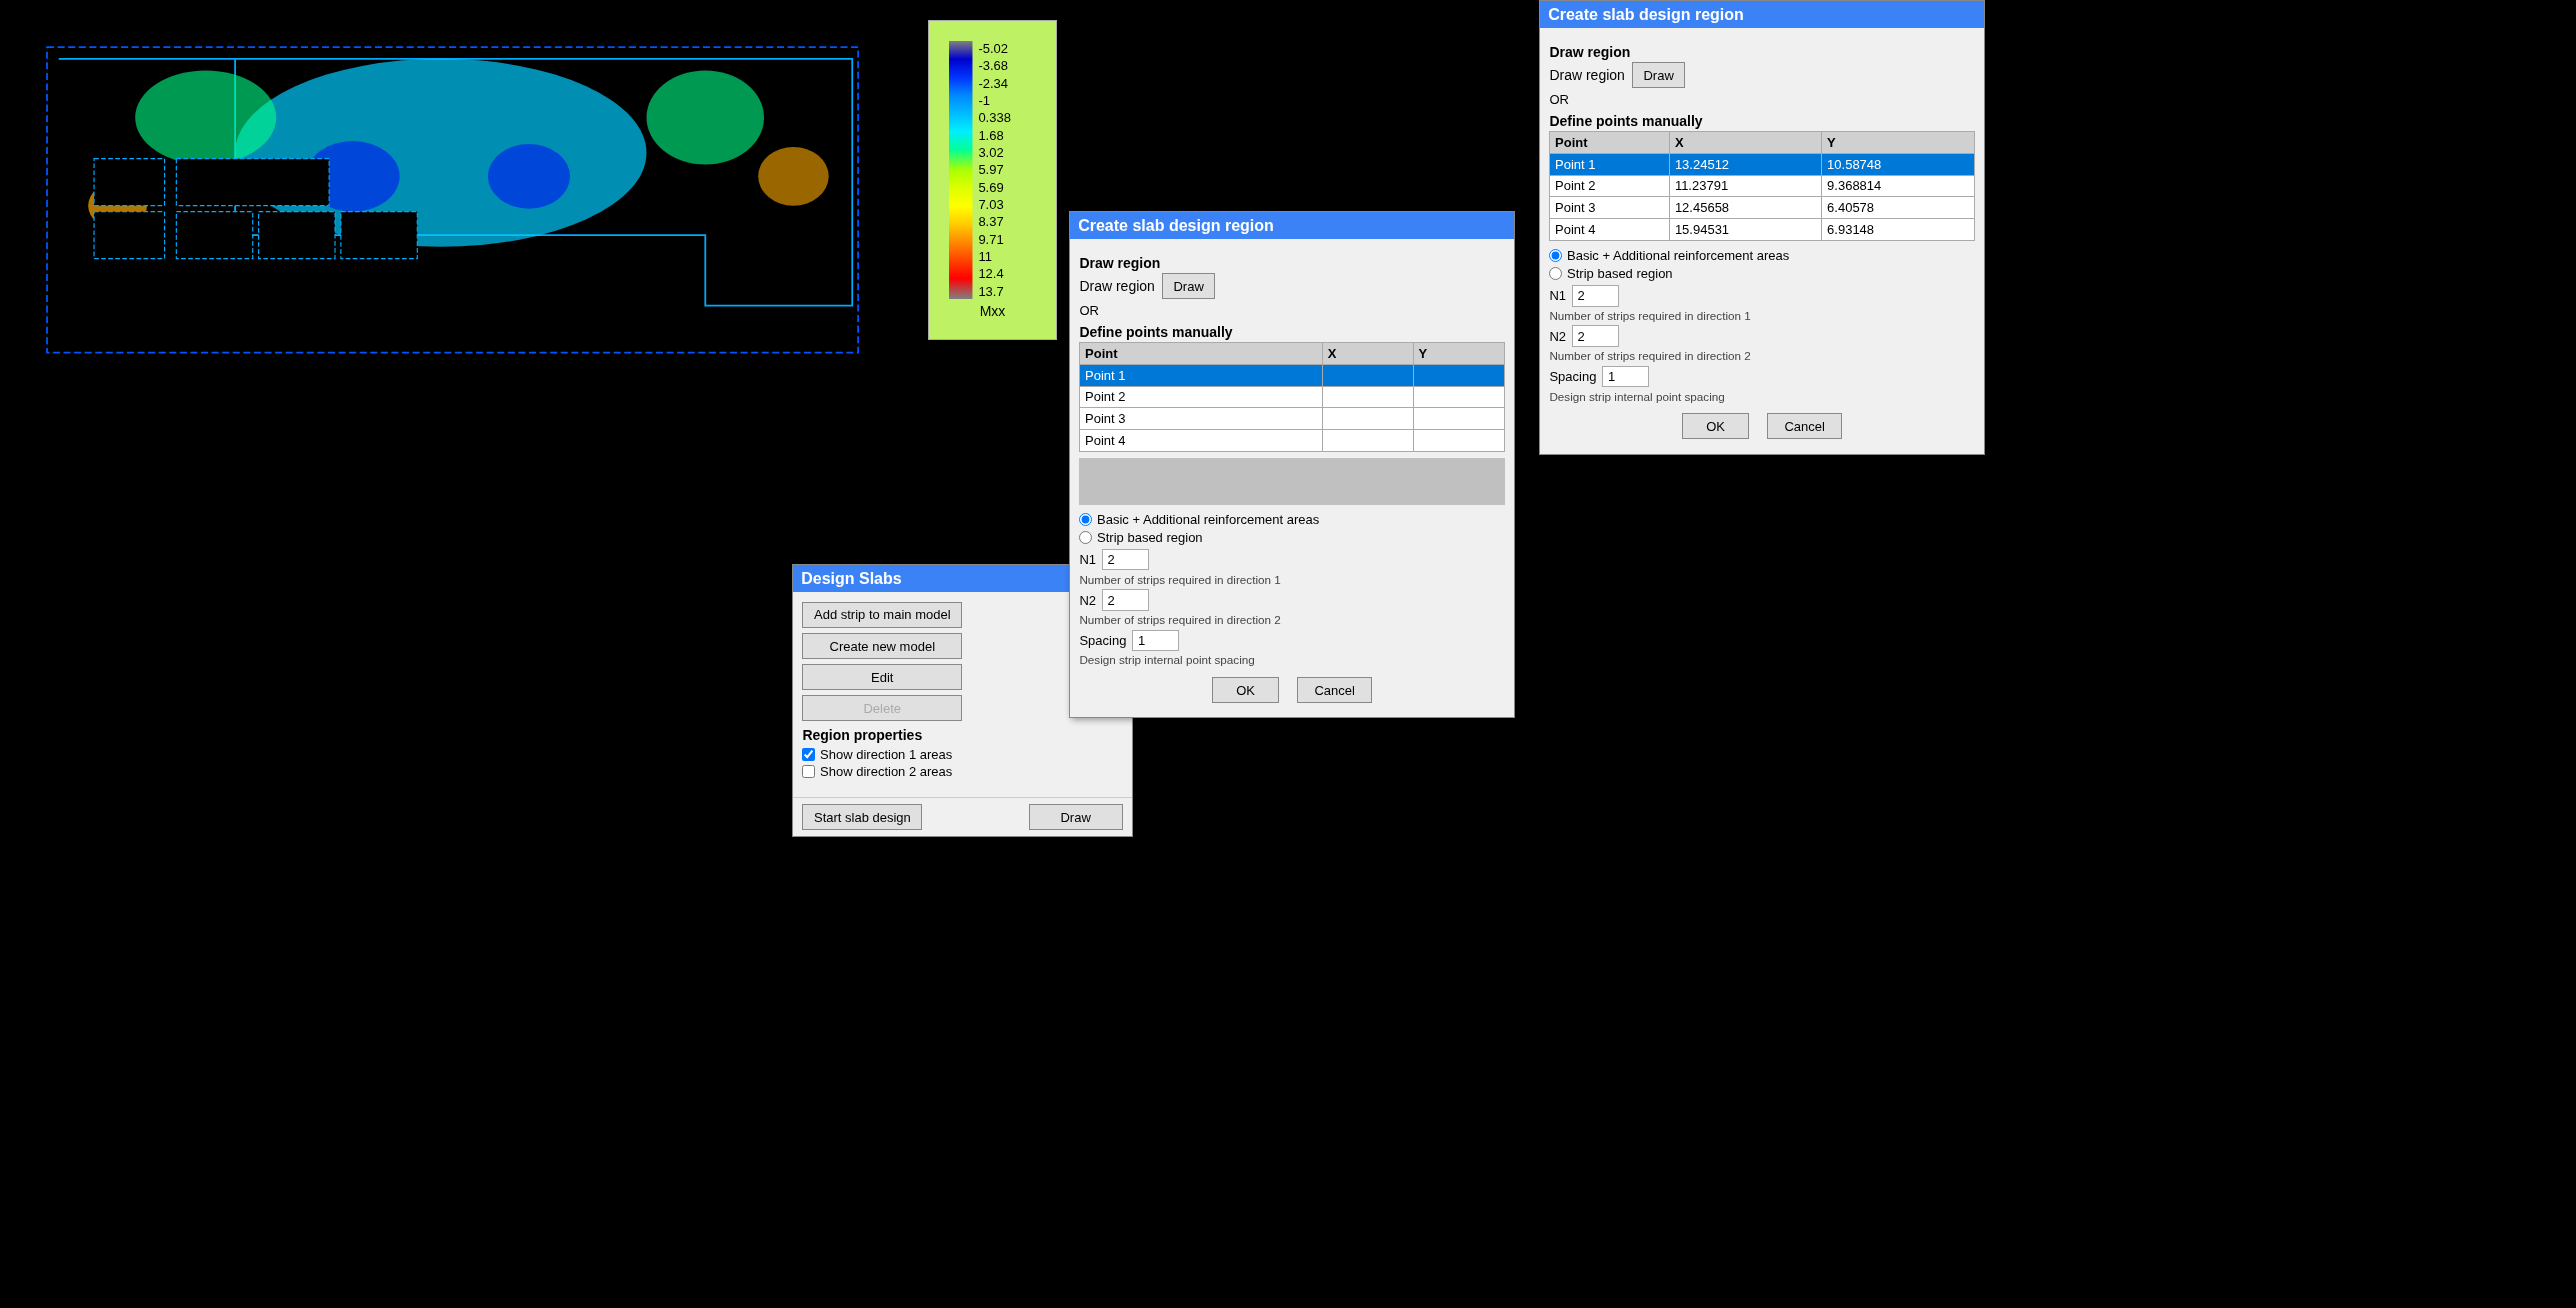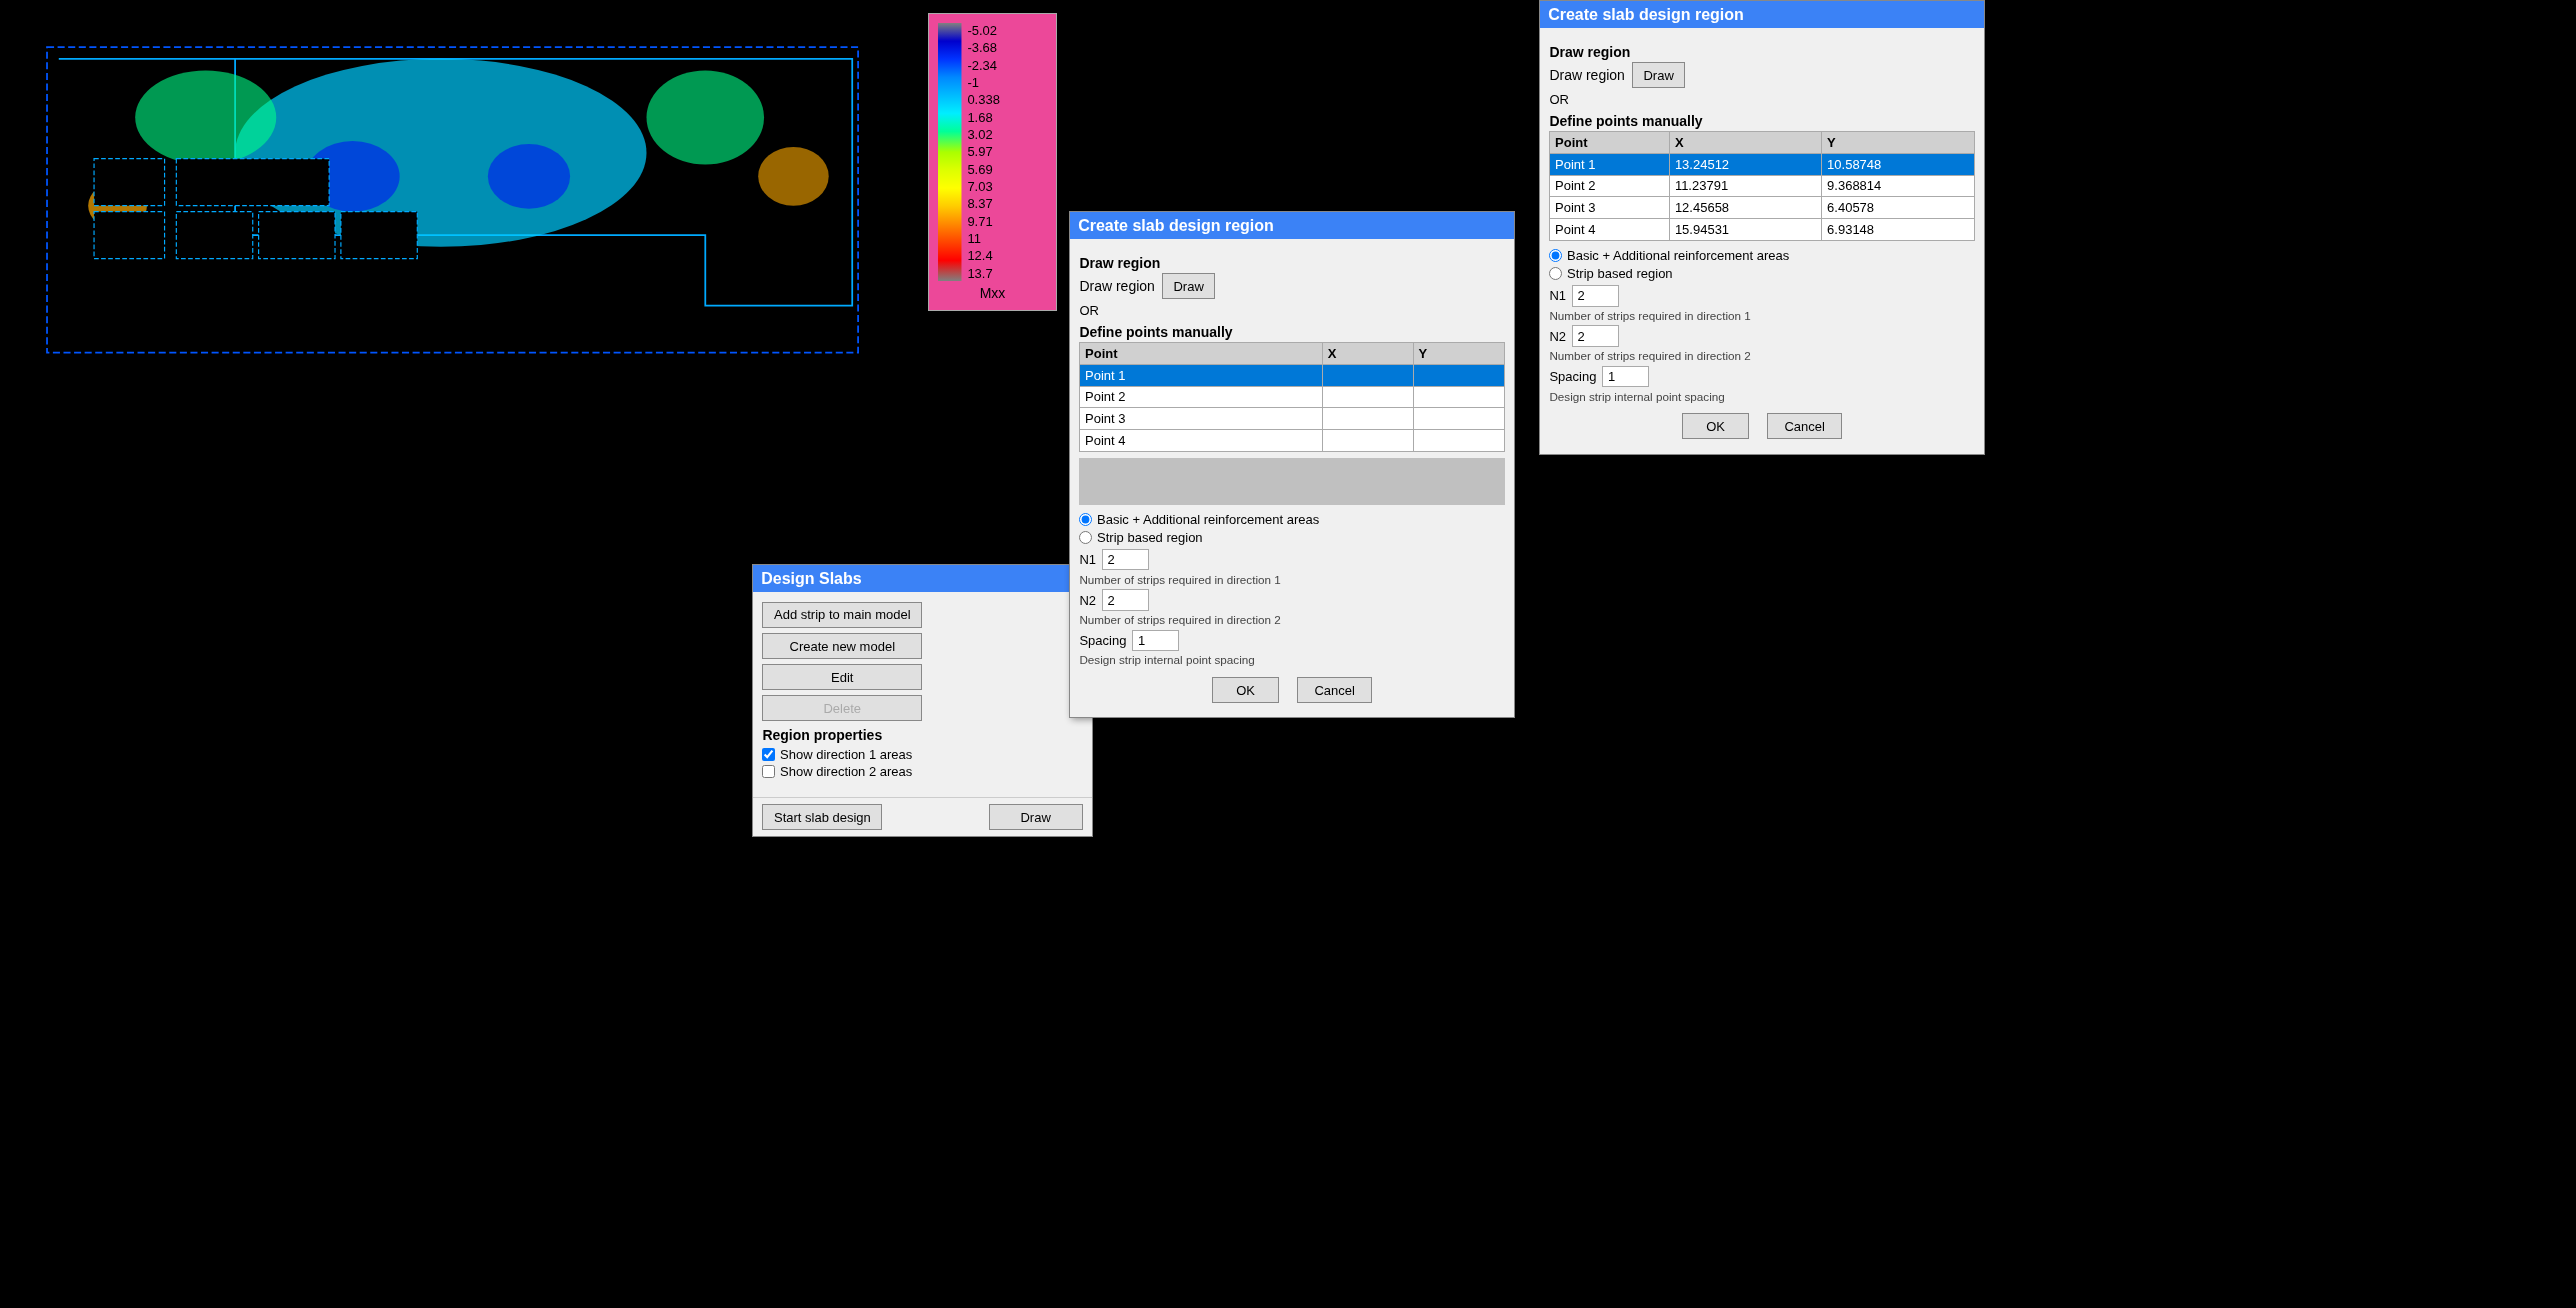--- a/index.html
+++ b/index.html
@@ -10,25 +10,25 @@
       position: relative;
       font-family: 'Segoe UI', Arial, sans-serif;
       font-size: 14px;
       overflow: hidden;
     }
 
     
     .color-legend {
       position: absolute;
       left: 928px;
-      top: 13px;
+      top: 20px;
       width: 129px;
-      background: #ec4899;
+      background: #bef264;
       border: 0.6px solid #aaa;
-      padding: 9px;
+      padding: 20px;
     }
     .legend-labels {
       float: left;
       display: flex;
       flex-direction: column;
       justify-content: space-between;
       height: 258px;
       font-size: 13px;
     }
     .legend-label {
@@ -38,21 +38,21 @@
     .legend-title {
       clear: both;
       text-align: center;
       font-size: 14px;
       margin-top: 3.5px;
     }
 
     
     .design-slabs-dialog {
       position: absolute;
-      left: 752px;
+      left: 792px;
       top: 564px;
       width: 341px;
       background: #f0f0f0;
       border: 1.2px solid #888;
       box-shadow: 2.3px 2.3px 7px rgba(0,0,0,0.4);
     }
     .dialog-title-bar {
       background: #3b82f6;
       color: #fff;
       padding: 4.7px 8.2px;

